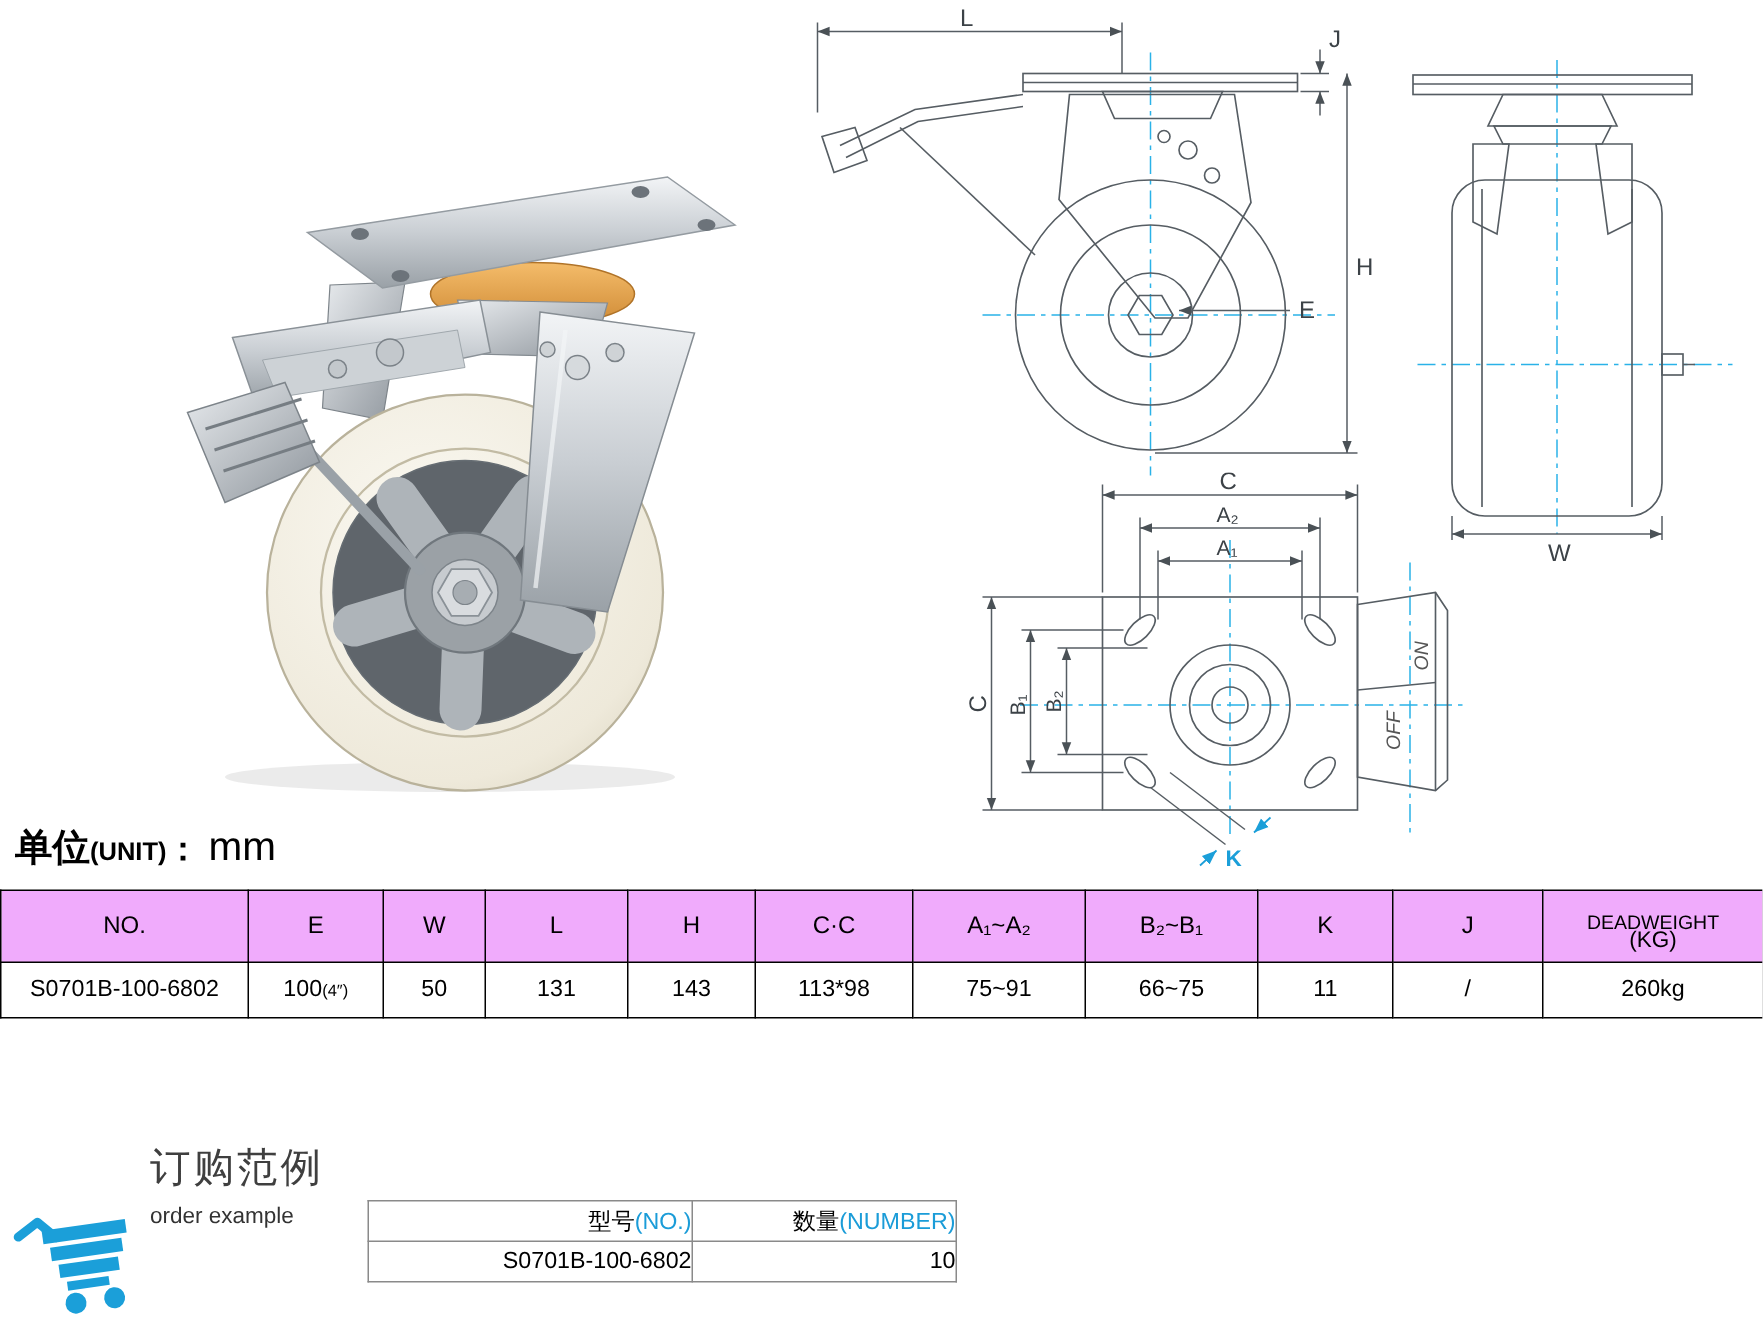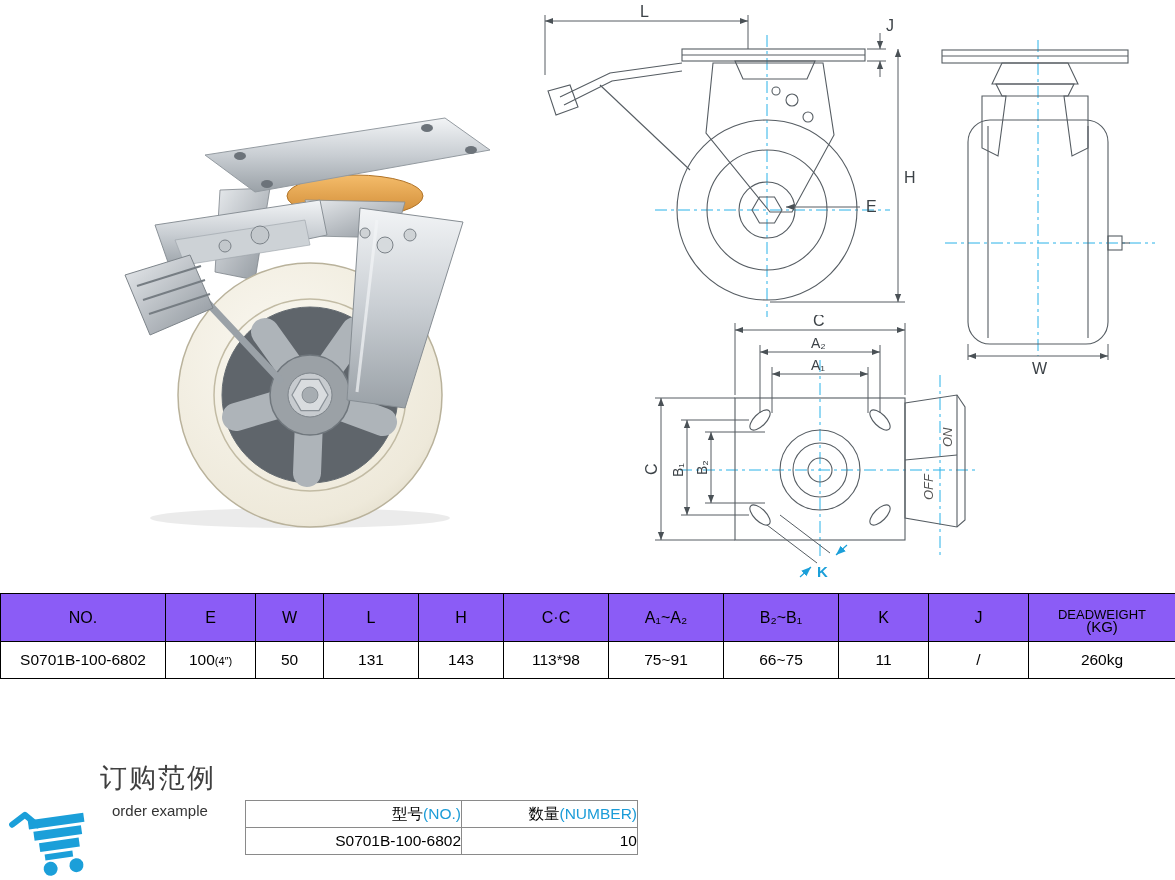--- a/index.html
+++ b/index.html
@@ -21,30 +21,30 @@
   .plan-view { position:absolute; left:645px; top:315px; }
 
   .unit-line { position:absolute; left:10px; top:548px; color:#000; display:flex; align-items:baseline; }
   .unit-cn { font-size:25px; font-weight:bold; }
   .unit-en { font-size:17px; font-weight:bold; }
   .unit-sep { font-size:22px; font-weight:bold; }
   .unit-val { font-size:27px; margin-left:6px; }
 
   table.spec { position:absolute; left:0; top:593px; width:1175px; border-collapse:collapse; table-layout:fixed; }
   table.spec th, table.spec td { border:1px solid #000; text-align:center; color:#000; font-weight:400; padding:0; }
-  table.spec thead th { background:#8b5cf6; height:48px; font-size:16px; }
+  table.spec thead th { background:#f0abfc; height:48px; font-size:16px; }
   table.spec tbody td { background:#fff; height:37px; font-size:15.5px; }
   .e-inch { font-size:11px; }
   .dw-label { font-size:13px; display:block; line-height:14px; padding-top:4px; }
   .dw-unit { font-size:15px; display:block; line-height:10px; }
 
   .cart-icon { position:absolute; left:8px; top:793px; }
   .order-titles { position:absolute; left:100px; top:760px; }
   .order-title-cn { font-size:27px; color:#3f3f3f; letter-spacing:2px; }
-  .order-title-en { font-size:15px; color:#333; margin-top:6px; margin-left:12px; }
+  .order-title-en { font-size:15px; color:#333; margin-top:6px; }
 
   table.order { position:absolute; left:245px; top:800px; width:392px; border-collapse:collapse; table-layout:fixed; }
   table.order th, table.order td { border:1px solid #8a8a8a; text-align:right; font-weight:400; color:#000; height:27px; font-size:15.5px; background:#fff; padding:0; }
   .blue { color:#1b9cd8; }
 </style>
 </head>
 <body>
 
 <div class="page">
 
@@ -259,20 +259,26 @@
     <line class="dimln" x1="66" y1="117" x2="66" y2="188" marker-start="url(#mP)" marker-end="url(#mP)"></line>
     <text class="dim-small" transform="rotate(-90 62 160)" x="62" y="160">B₂</text>
 
     <line class="dimln" x1="122" y1="210" x2="172" y2="248"></line>
     <line class="dimln" x1="135" y1="200" x2="185" y2="238"></line>
     <line x1="155" y1="262" x2="166" y2="252" stroke="#1b9fd9" stroke-width="1.2" marker-end="url(#mK)"></line>
     <line x1="202" y1="230" x2="191" y2="240" stroke="#1b9fd9" stroke-width="1.2" marker-end="url(#mK)"></line>
     <text class="k-txt" x="172" y="262">K</text>
   </svg>
 
+  <div class="unit-line">
+    <span class="unit-cn">单位</span>
+    <span class="unit-en">(UNIT)</span>
+    <span class="unit-sep">：</span>
+    <span class="unit-val">mm</span>
+  </div>
 
   <table class="spec">
     <colgroup>
       <col style="width:165px">
         <col style="width:90px">
         <col style="width:68px">
         <col style="width:95px">
       <col style="width:85px">
         <col style="width:105px">
         <col style="width:115px">

